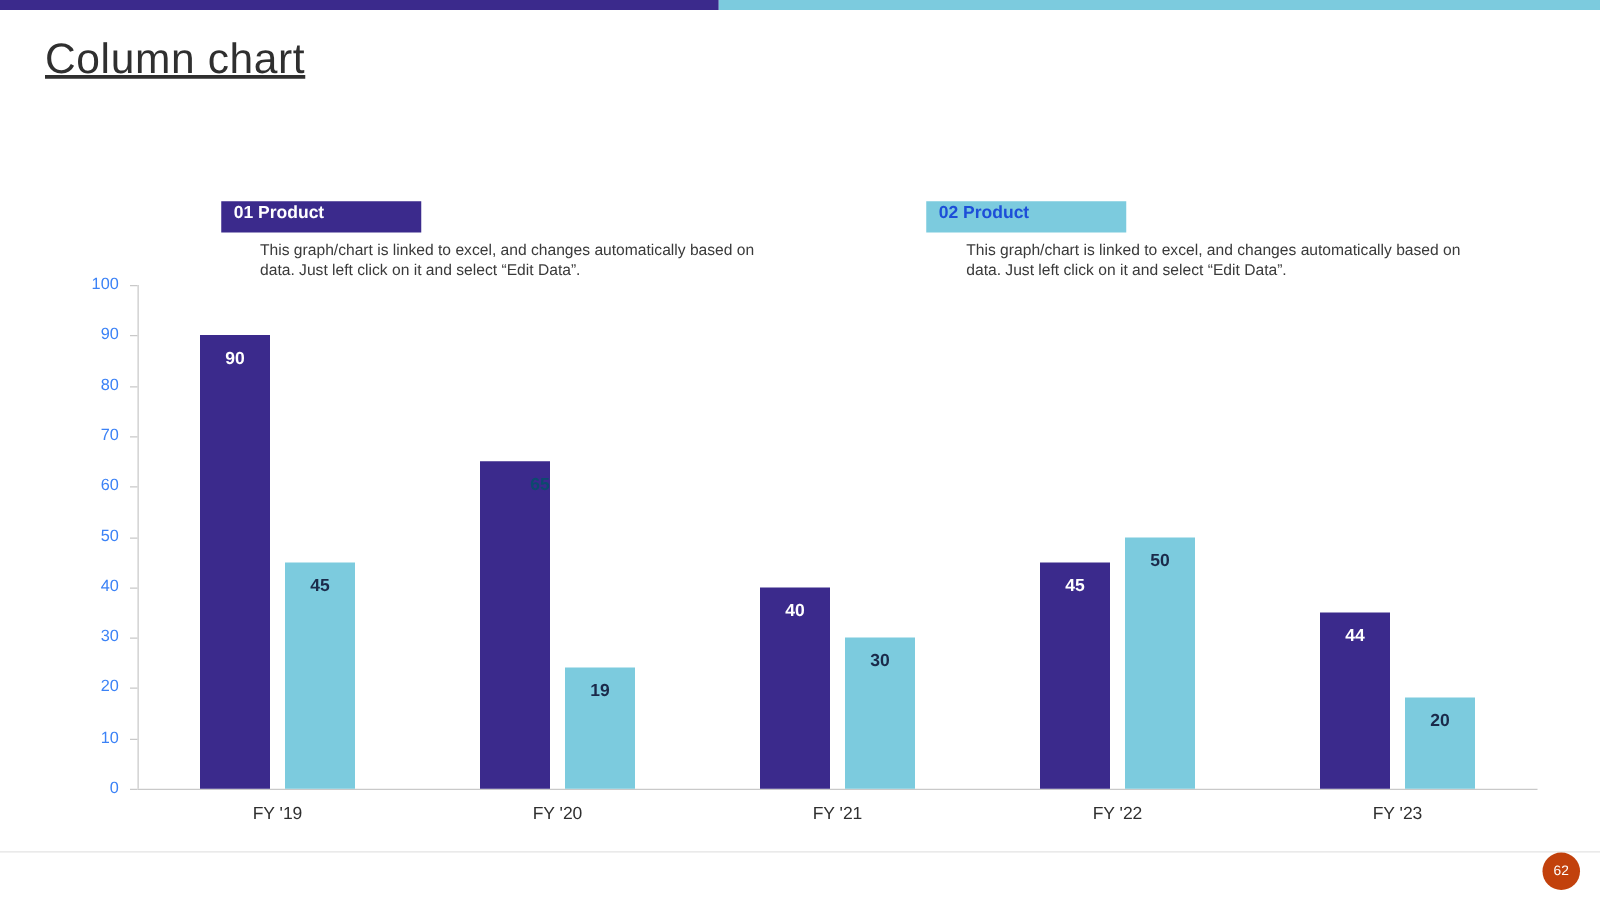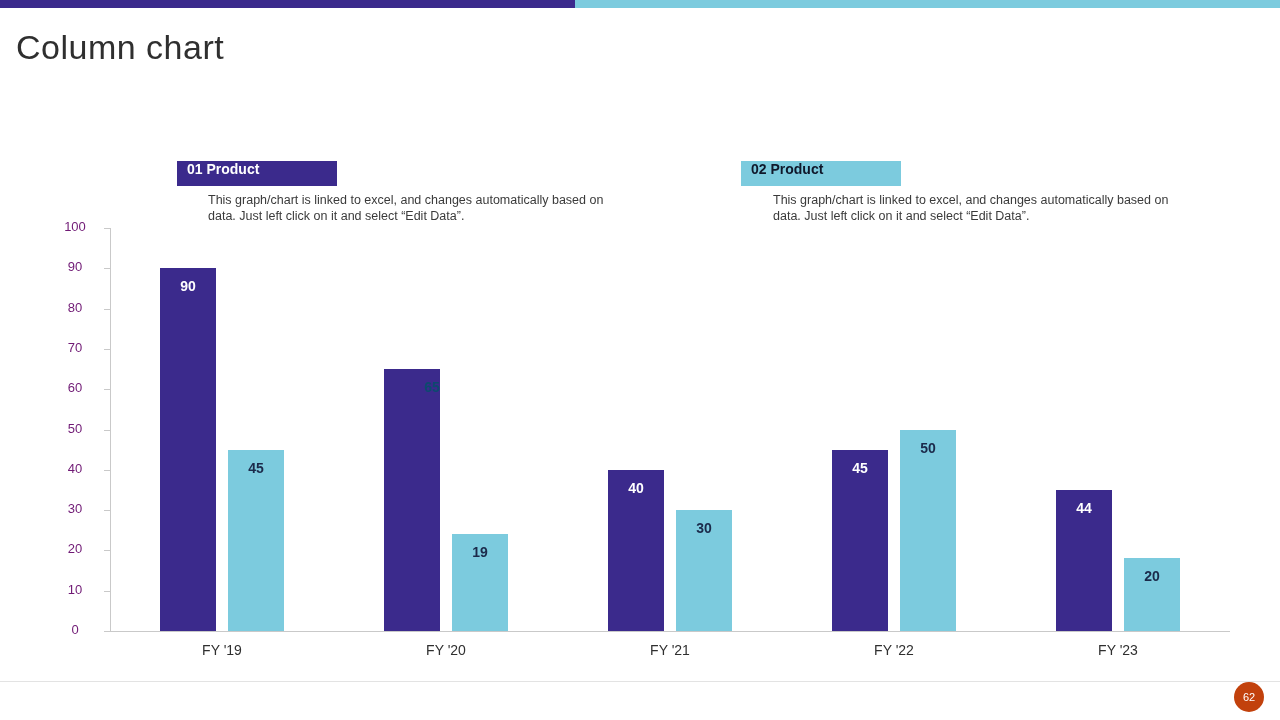--- a/index.html
+++ b/index.html
@@ -11,49 +11,49 @@
   }
   
   #topbar-left{
     position:absolute;left:0;top:0;width:575px;height:8px;background:#3b2a8c;
   }
   #topbar-right{
     position:absolute;left:575px;top:0;width:705px;height:8px;background:#7ccbde;
   }
   
   #page-title{
-    position:absolute;left:16px;top:28px;
-    font-size:34px;color:#2f2f2f;font-weight:400;letter-spacing:0.5px;
+    position:absolute;left:36px;top:28px;
+    font-size:34px;color:#2f2f2f;font-weight:400;letter-spacing:0.5px;text-decoration:underline;
   }
   
   .legend-box{
     position:absolute;height:25px;display:flex;align-items:flex-start;
     padding-left:10px;box-sizing:border-box;
     font-size:14px;font-weight:bold;
   }
   #legend-1{left:177px;top:161px;width:160px;background:#3b2a8c;color:#ffffff;}
-  #legend-2{left:741px;top:161px;width:160px;background:#7ccbde;color:#0f172a;}
+  #legend-2{left:741px;top:161px;width:160px;background:#7ccbde;color:#1d4ed8;}
   .legend-desc{
     position:absolute;width:400px;font-size:12.5px;color:#3a3a3a;line-height:16px;
   }
   #desc-1{left:208px;top:192px;}
   #desc-2{left:773px;top:192px;}
 
   
   #chart{
     position:absolute;left:0;top:0;width:1280px;height:720px;
   }
   #yaxis-line{
     position:absolute;left:110px;top:228px;width:1px;height:403px;background:#c9c9c9;
   }
   #xaxis-line{
     position:absolute;left:110px;top:631px;width:1120px;height:1px;background:#c9c9c9;
   }
   .ylabel-txt{
-    position:absolute;width:40px;text-align:center;font-size:13px;color:#701a75;
+    position:absolute;width:40px;text-align:right;font-size:13px;color:#3b82f6;
   }
   .ytickmark{
     position:absolute;left:104px;width:6px;height:1px;background:#c9c9c9;
   }
   .xcat{
     position:absolute;top:642px;text-align:center;font-size:14px;color:#2f2f2f;width:160px;
   }
   .bar{
     position:absolute;bottom:0;
   }

